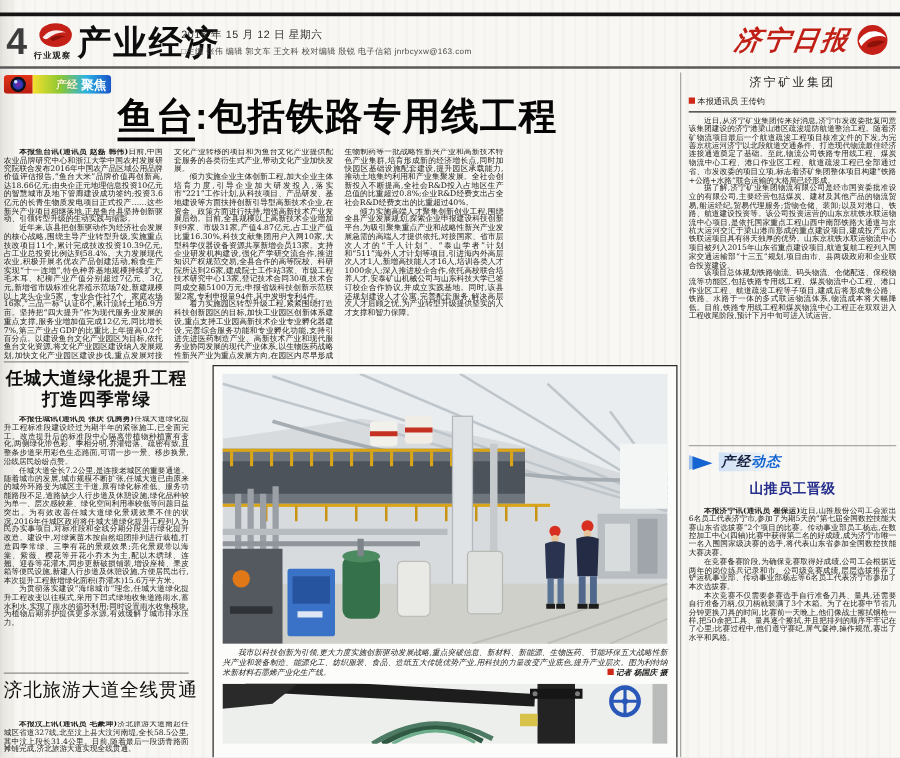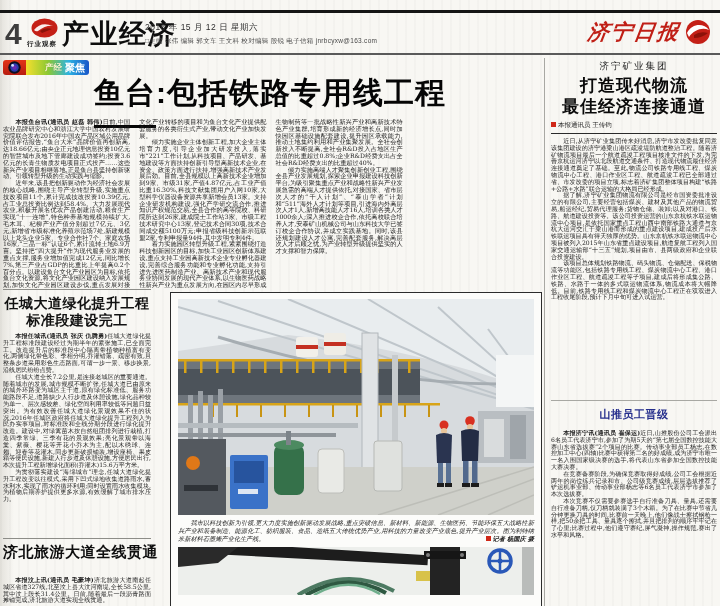--- a/index.html
+++ b/index.html
@@ -28,40 +28,40 @@
   
   .focus-badge { position:absolute; left:3px; top:60px; width:86px; height:15px; display:flex; border-radius:3px; overflow:hidden; }
   .fb-cam { position:relative; width:23px; background:linear-gradient(180deg,#e23418,#b81d10); }
   .fb-lens { position:absolute; left:5px; top:1px; width:13px; height:13px; }
   .fb-grad { flex:1; display:flex; align-items:center; justify-content:flex-end; gap:3px; padding-right:4px;
     background:linear-gradient(90deg,#f5df2e 0%, #8cc832 35%, #2cb2e2 68%, #1a55c8 100%); }
   .fb-prefix { font-size:8.5px; font-weight:700; color:#fdf6cf; text-shadow:0 0 1px rgba(0,0,0,.25); }
   .fb-suffix { font-size:10px; font-weight:900; color:#ffffff; }
   
   .main-headline { position:absolute; left:0; top:73px; width:540px; text-align:center; font-size:30px; font-weight:900; color:#050505; letter-spacing:1px; font-family:"Liberation Sans",sans-serif; }
-  .main-headline .u { border-bottom:3px solid #050505; padding-bottom:16px; }
+  .main-headline .u { border-bottom:3px solid #050505; padding-bottom:0px; }
   .main-body { position:absolute; left:3px; top:119px; width:536px; height:172px; overflow:hidden;
     column-count:4; column-gap:9px; column-fill:auto;
     font-family:"DejaVu Serif", serif; font-size:6.2px; line-height:6.8px; text-align:justify; color:#222; }
   .main-body p, .colbody p { margin:0; text-indent:2em; }
   .lead { font-weight:700; }
   
   .photo-box { position:absolute; left:170px; top:292px; width:372px; height:322px; border:1px solid #2c2c2c; background:#fcfcfa; padding:6px 7px 0; }
   .photo1 { display:block; width:356px; height:216px; }
   .caption { position:relative; margin-top:4px; font-family:"DejaVu Serif", serif; font-style:italic; font-size:6.2px; line-height:8px; text-align:justify; text-indent:2em; color:#1f1f1f; }
   .cap-credit { position:absolute; right:0; bottom:0; background:#fcfcfa; padding-left:4px; font-style:italic; font-weight:700; white-space:nowrap; }
   .redsq { display:inline-block; width:5px; height:5px; background:#d02818; margin-right:2px; }
   .photo2 { display:block; width:356px; height:48px; margin-top:4px; }
   
   .left-col { position:absolute; left:3px; top:289px; width:148px; }
   .lc-rule { border-top:1px solid #8d8d88; }
   .rc-headline { margin:5px 0 4px; text-align:center; font-family:"DejaVu Serif", serif; font-weight:700; font-size:14px; line-height:17px; color:#111; letter-spacing:.5px; }
   .colbody { font-family:"DejaVu Serif", serif; font-size:6.1px; line-height:6.8px; text-align:justify; color:#242424; overflow:hidden; }
   .rc-body { height:205px; }
-  .jb-headline { margin:4px 0 15px; font-family:"DejaVu Serif", serif; font-weight:700; font-size:15px; line-height:19px; color:#0e0e0e; letter-spacing:.5px; white-space:nowrap; }
+  .jb-headline { margin:4px 0 15px; font-family:"DejaVu Serif", serif; font-weight:400; font-size:15px; line-height:19px; color:#0e0e0e; letter-spacing:.5px; white-space:nowrap; }
   .jb-body { height:26px; }
   
   .right-col { position:absolute; left:551px; top:60px; width:166px; }
   .jk-kicker { text-align:center; font-family:"DejaVu Serif", serif; font-size:9.5px; letter-spacing:2px; color:#222; margin-bottom:2px; }
   .jk-headline { text-align:center; font-family:"DejaVu Serif", serif; font-weight:900; font-size:17px; line-height:21px; color:#0a0a0a; letter-spacing:1px; }
   .jk-byline { margin-top:4px; padding-bottom:3px; border-bottom:1.5px solid #2a2a2a; font-size:6.5px; color:#222; }
   .jk-body { margin-top:4px; height:258px; }
   .rt-rule { border-top:1px solid #a8a8a3; margin-top:4px; }
   .dt-badge { display:flex; align-items:center; gap:4px; margin:5px 0 3px; }
   .dt-arrow { width:20px; height:14px; }
@@ -268,47 +268,52 @@
       <circle cx="322" cy="14" r="2.5" fill="#2a58b8"></circle>
       <path d="M322,3 V25 M311,14 H333" stroke="#2a58b8" stroke-width="2.5"></path>
       <rect x="344" y="0" width="12" height="48" fill="#b9bcba"></rect>
     </svg>
   </div>
 
   <div class="left-col">
     <div class="lc-rule"></div>
     <h2 class="rc-headline">
       <span>任城大道绿化提升工程</span><br>
-      <span>标准段建设完工</span>
+      <span>打造四季常绿</span>
     </h2>
     <div class="colbody rc-body">
       <p><b class="lead">本报任城讯(通讯员 张庆 仇腾勇)</b><span>任城大道绿化提升工程标准段建设经过为期半年的紧张施工,已全面完工。改造提升后的标准段中心隔离带植物种植富有变化,两侧绿化带色彩、季相分明,乔灌错落、疏密有致,且整条步道采用彩色生态路面,可谓一步一景、移步换景,沿线居民纷纷点赞。</span></p>
       <p>任城大道全长7.2公里,是连接老城区的重要通道。随着城市的发展,城市规模不断扩张,任城大道已由原来的城外环路变为城区主干道,原有绿化标准低、服务功能路段不足,道路缺少人行步道及休憩设施,绿化品种较为单一、层次感较差、绿化空间利用率较低等问题日益突出。为有效改善任城大道绿化景观效果不佳的状况,2016年任城区政府将任城大道绿化提升工程列入为民办实事项目,对标准段和全线分期分段进行绿化提升改造。建设中,对绿篱苗木按自然组团排列进行栽植,打造四季常绿、三季有花的景观效果;亮化景观带以海棠、紫薇、樱花等开花小乔木为主,配以木绣球、连翘、迎春等花灌木,同步更新破损铺装,增设座椅、果皮箱等便民设施,新建人行步道及休憩设施,方便居民出行,本次提升工程新增绿化面积(乔灌木)15.6万平方米。</p>
       <p>为贯彻落实建设“海绵城市”理念,任城大道绿化提升工程改变以往模式,采用下凹式绿地收集道路雨水,蓄水利水,实现了雨水的循环利用;同时设置雨水收集模块,为植物后期养护提供更多水源,有效缓解了城市排水压力。</p>
     </div>
     <div class="lc-rule"></div>
     <h2 class="jb-headline">济北旅游大道全线贯通</h2>
     <div class="colbody jb-body">
       <p><b class="lead">本报汶上讯(通讯员 毛豪坤)</b><span>济北旅游大道南起任城区省道327线,北至汶上县大汶河南堤,全长58.5公里,其中汶上段长31.4公里。日前,随着最后一段沥青路面摊铺完成,济北旅游大道实现全线贯通。</span></p>
     </div>
   </div>
 
   <div class="right-col">
     <div class="jk-kicker">济宁矿业集团</div>
-    <h2 class="jk-headline">
-      <span>打造现代物流</span><br>
-      <span>最佳经济连接通道</span>
-    </h2>
     <div class="jk-byline"><span class="redsq"></span><span>本报通讯员 王传钧</span></div>
     <div class="colbody jk-body">
       <p>近日,从济宁矿业集团传来好消息,济宁市发改委批复同意该集团建设的济宁港梁山港区疏浚堤防航道整治工程。随着济矿物流项目最后一个航道疏浚工程项目核准文件的下发,为完善京杭运河济宁以北段航道交通条件、打造现代物流最佳经济连接通道奠定了基础。至此,物流公司铁路专用线工程、煤炭物流中心工程、港口作业区工程、航道疏浚工程已全部通过省、市发改委的项目立项,标志着济矿集团整体项目构建“铁路+公路+水路”联合运输的大格局已经形成。</p>
       <p>据了解,济宁矿业集团物流有限公司是经市国资委批准设立的有限公司,主要经营包括煤炭、建材及其他产品的物流贸易,船运经纪,贸易代理服务;货物仓储、装卸;以及对港口、铁路、航道建设投资等。该公司投资运营的山东京杭铁水联运物流中心项目,是依托国家重点工程山西中南部铁路大通道与京杭大运河交汇于梁山港而形成的重点建设项目,建成投产后水铁联运项目具有得天独厚的优势。山东京杭铁水联运物流中心项目被列入2015年山东省重点建设项目,航道复航工程列入国家交通运输部“十三五”规划,项目由市、县两级政府和企业联合投资建设。</p>
       <p>该项目总体规划铁路物流、码头物流、仓储配送、保税物流等功能区,包括铁路专用线工程、煤炭物流中心工程、港口作业区工程、航道疏浚工程等子项目,建成后将形成集公路、铁路、水路于一体的多式联运物流体系,物流成本将大幅降低。目前,铁路专用线工程和煤炭物流中心工程正在双双进入工程收尾阶段,预计下月中旬可进入试运营。</p>
     </div>
     <div class="rt-rule"></div>
+    <div class="dt-badge">
+      <svg class="dt-arrow" viewBox="0 0 20 14">
+        <polygon points="0,1 16,7 0,13" fill="#9fc2ea"></polygon>
+        <polygon points="3,2 19,7.5 3,13" fill="#1465d2"></polygon>
+      </svg>
+      <div class="dt-text">
+        <span class="dt-prefix">产经</span><span class="dt-suffix">动态</span>
+      </div>
+    </div>
     <h2 class="st-headline">
       <span>山推员工晋级</span><br>
     </h2>
     <div class="colbody st-body">
       <p><b class="lead">本报济宁讯(通讯员 崔保运)</b><span>近日,山推股份公司工会派出6名员工代表济宁市,参加了为期5天的“第七届全国数控技能大赛山东省选拔赛”2个项目的比赛。传动事业部员工杨志,在数控加工中心(四轴)比赛中获得第二名的好成绩,成为济宁市唯一一名入围国家级决赛的选手,将代表山东省参加全国数控技能大赛决赛。</span></p>
       <p>在竞赛备赛阶段,为确保竞赛取得好成绩,公司工会根据近两年的岗位练兵记录和市、公司级竞赛成绩,层层选拔推荐了铲运机事业部、传动事业部杨志等6名员工代表济宁市参加了本次选拔赛。</p>
       <p>本次竞赛不仅需要参赛选手自行准备刀具、量具,还需要自行准备刀柄,仅刀柄就装满了3个木箱。为了在比赛中节省几分钟更换刀具的时间,比赛前一天晚上,他们像战士擦拭钢枪一样,把50余把工具、量具逐个擦拭,并且把排列的顺序牢牢记在了心里;比赛过程中,他们遵守赛纪,屏气凝神,操作规范,赛出了水平和风格。</p>
     </div>
   </div>
 

